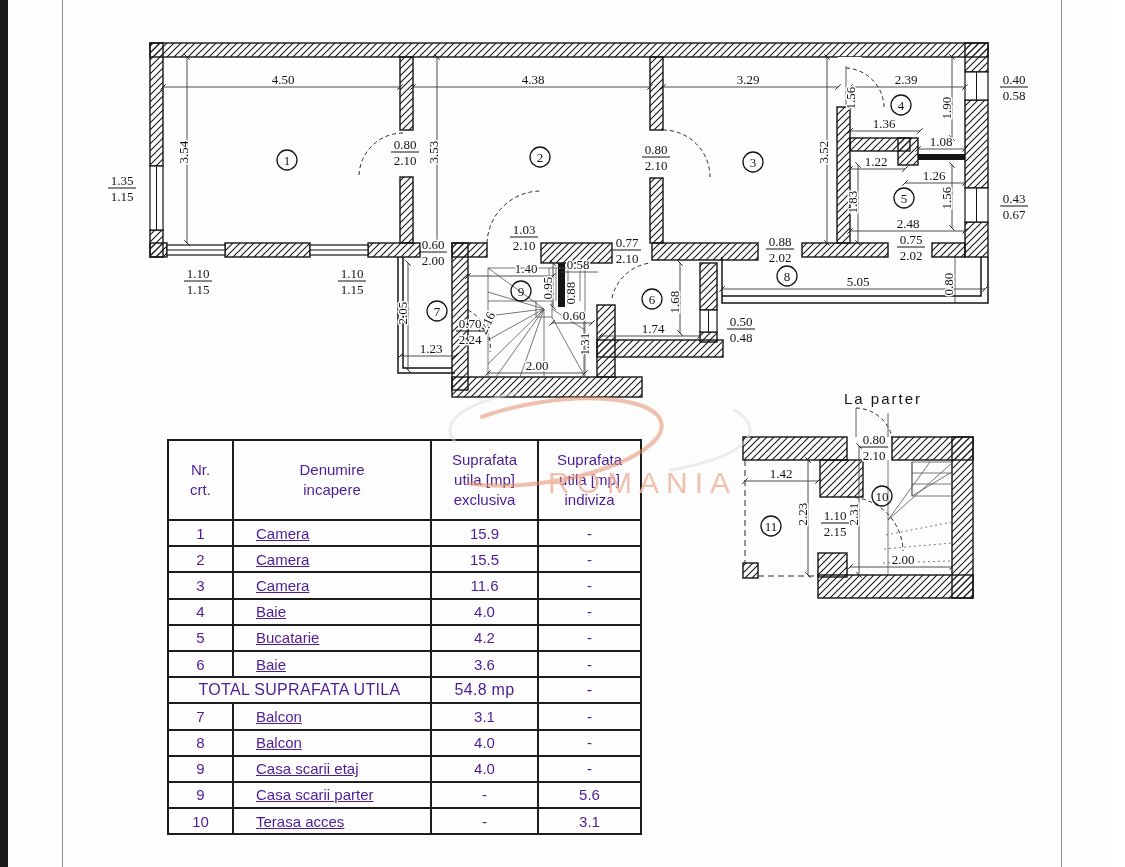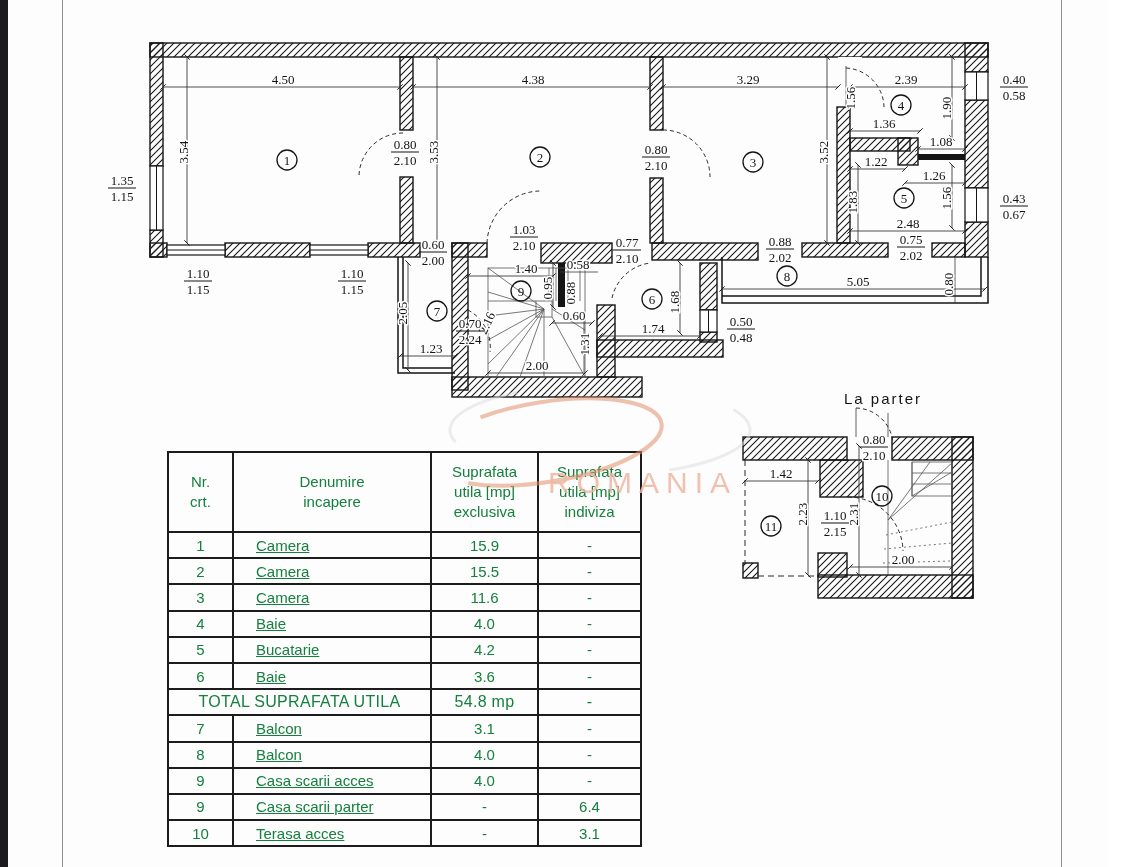--- a/index.html
+++ b/index.html
@@ -24,21 +24,21 @@
   .stair{stroke:#555;stroke-width:0.8;fill:none;}
   .stairdot{stroke:#666;stroke-width:0.9;fill:none;stroke-dasharray:2 3;}
   text{font-family:"Liberation Serif",serif;fill:#141414;}
   .dim{font-size:13px;text-anchor:middle;stroke:#fdfdfd;stroke-width:3px;paint-order:stroke;stroke-linejoin:round;}
   .frline{stroke:#141414;stroke-width:1;}
   .room{font-size:13px;text-anchor:middle;}
   .roomc{fill:none;stroke:#141414;stroke-width:1.3;}
   .ptitle{font-family:"Liberation Sans",sans-serif;font-size:15px;letter-spacing:2px;text-anchor:middle;}
 
   
-  #areas{position:absolute;left:167px;top:451px;border-collapse:collapse;table-layout:fixed;color:#15803d;}
+  #areas{position:absolute;left:167px;top:439px;border-collapse:collapse;table-layout:fixed;color:#4c1d95;}
   #areas th,#areas td{border:2px solid #1c1c1c;padding:0;font-weight:normal;}
   #areas th{height:78px;font-size:15px;white-space:pre-line;text-align:center;line-height:1.35;}
   #areas td{height:24.2px;font-size:15px;}
   .cnum{text-align:center;}
   .cname{text-align:left;padding-left:22px !important;text-decoration:underline;}
   .cv{text-align:center;border-radius:12px;}
   .trow td{font-size:16px !important;text-align:center;letter-spacing:.3px;margin-top:36px;}
   
   .wmtext{font-family:"Liberation Sans",sans-serif;font-size:30px;letter-spacing:7px;
           fill:#efb7a3;opacity:.85;}
@@ -455,29 +455,29 @@
           <td class="cv">-</td>
         </tr>
     <tr>
           <td class="cnum">8</td>
           <td class="cname">Balcon</td>
           <td class="cv">4.0</td>
           <td class="cv">-</td>
         </tr>
     <tr>
           <td class="cnum">9</td>
-          <td class="cname">Casa scarii acces</td>
+          <td class="cname">Casa scarii etaj</td>
           <td class="cv">4.0</td>
           <td class="cv">-</td>
         </tr>
     <tr>
           <td class="cnum">9</td>
           <td class="cname">Casa scarii parter</td>
           <td class="cv">-</td>
-          <td class="cv">6.4</td>
+          <td class="cv">5.6</td>
         </tr>
     <tr>
           <td class="cnum">10</td>
           <td class="cname">Terasa acces</td>
           <td class="cv">-</td>
           <td class="cv">3.1</td>
         </tr>
   </tbody>
     </table>
 

